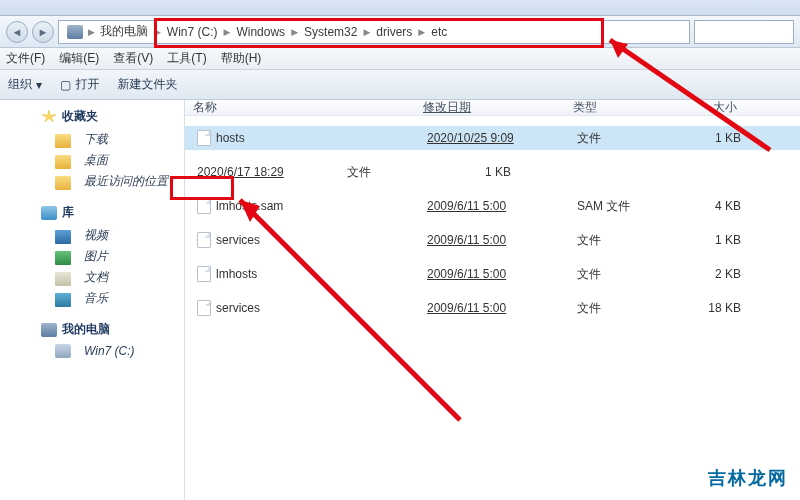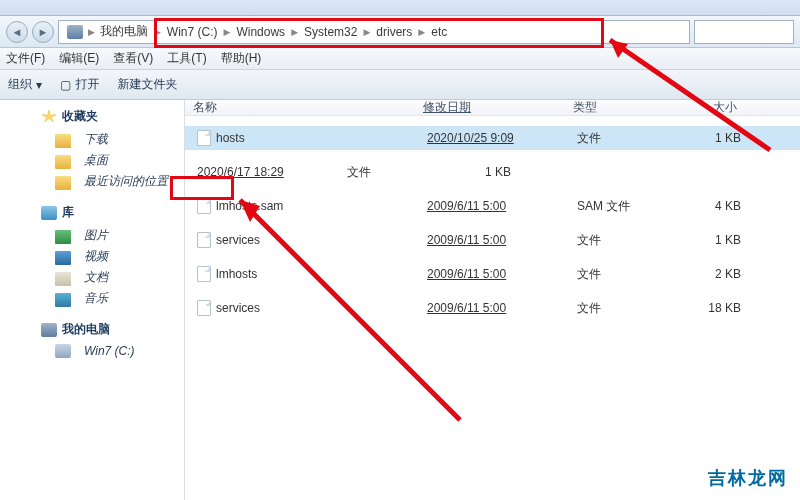--- a/index.html
+++ b/index.html
@@ -118,26 +118,26 @@
           <span class="ico ico-folder"></span>
           <span>最近访问的位置</span>
         </div>
     </div>
     <div class="side-group">
       <div class="side-head">
           <span class="ico ico-lib"></span>
           <span>库</span>
         </div>
       <div class="side-item">
+          <span class="ico ico-vid"></span>
+          <span>视频</span>
+        </div>
+      <div class="side-item">
           <span class="ico ico-pic"></span>
           <span>图片</span>
-        </div>
-      <div class="side-item">
-          <span class="ico ico-vid"></span>
-          <span>视频</span>
         </div>
       <div class="side-item">
           <span class="ico ico-doc"></span>
           <span>文档</span>
         </div>
       <div class="side-item">
           <span class="ico ico-mus"></span>
           <span>音乐</span>
         </div>
     </div>

